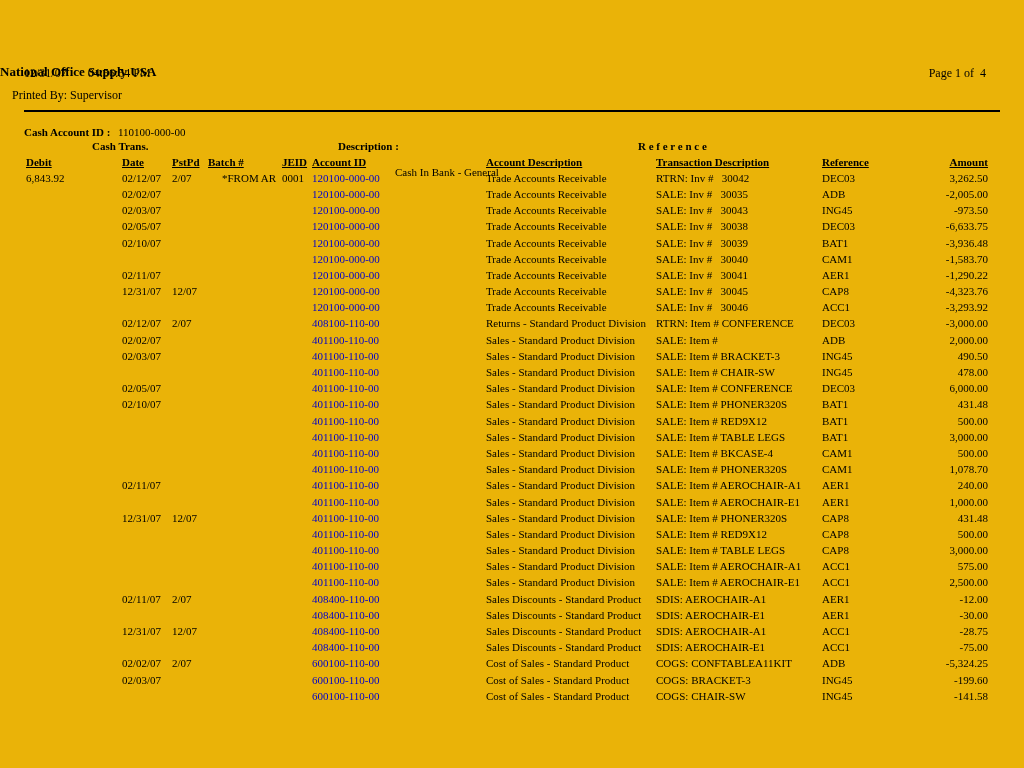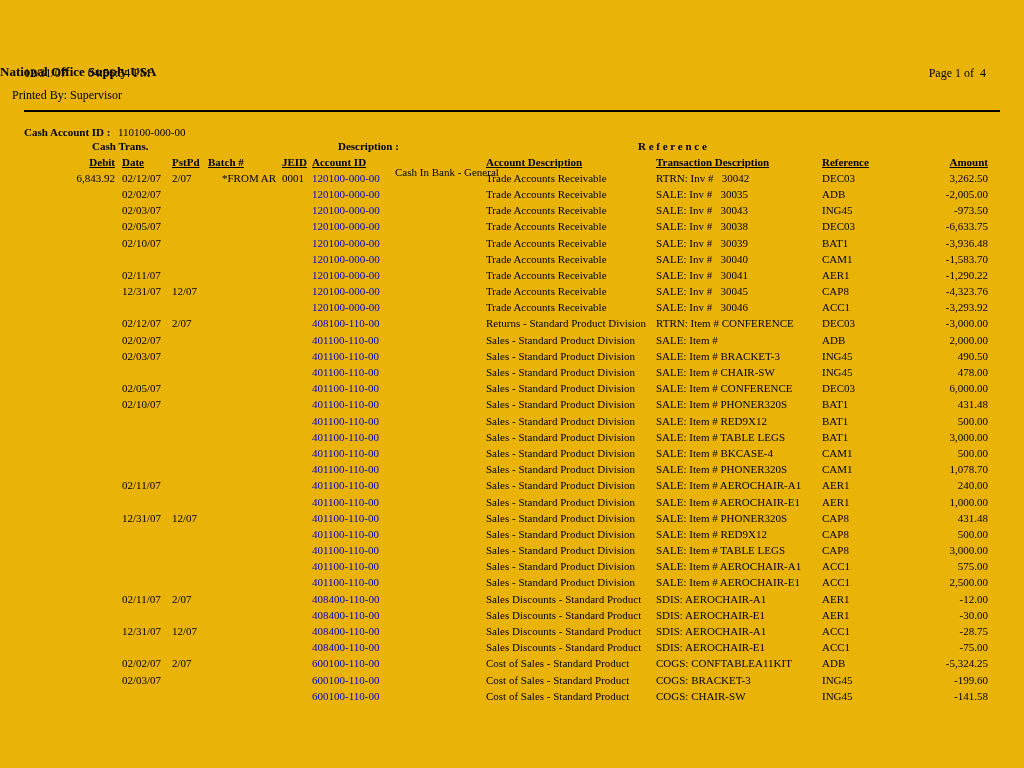--- a/index.html
+++ b/index.html
@@ -40,21 +40,21 @@
   col.c-ref { width:80px; }    col.c-amount { width:88px; }
 
   th, td {
     font-size:11px; line-height:13px;
     padding:1.6px 0 1.6px 2px;
     text-align:left; vertical-align:top;
     overflow:hidden; white-space:nowrap;
   }
   th { font-weight:bold; }
   th .hd { text-decoration:underline; }
-  th.col-debit, td.col-debit { text-align:right; padding-right:5px; }
+  th.col-debit, td.col-debit { padding-right:5px; }
   th.col-amount, td.col-amount { text-align:right; padding-right:0; }
   td.col-batch { padding-left:14px; }
   th.col-batch { padding-left:0; }
   td.col-trans_desc { white-space:pre; }
   td.col-account_id { color:#0000cc; }
 </style>
 </head>
 <body>
 
 <div class="page">

